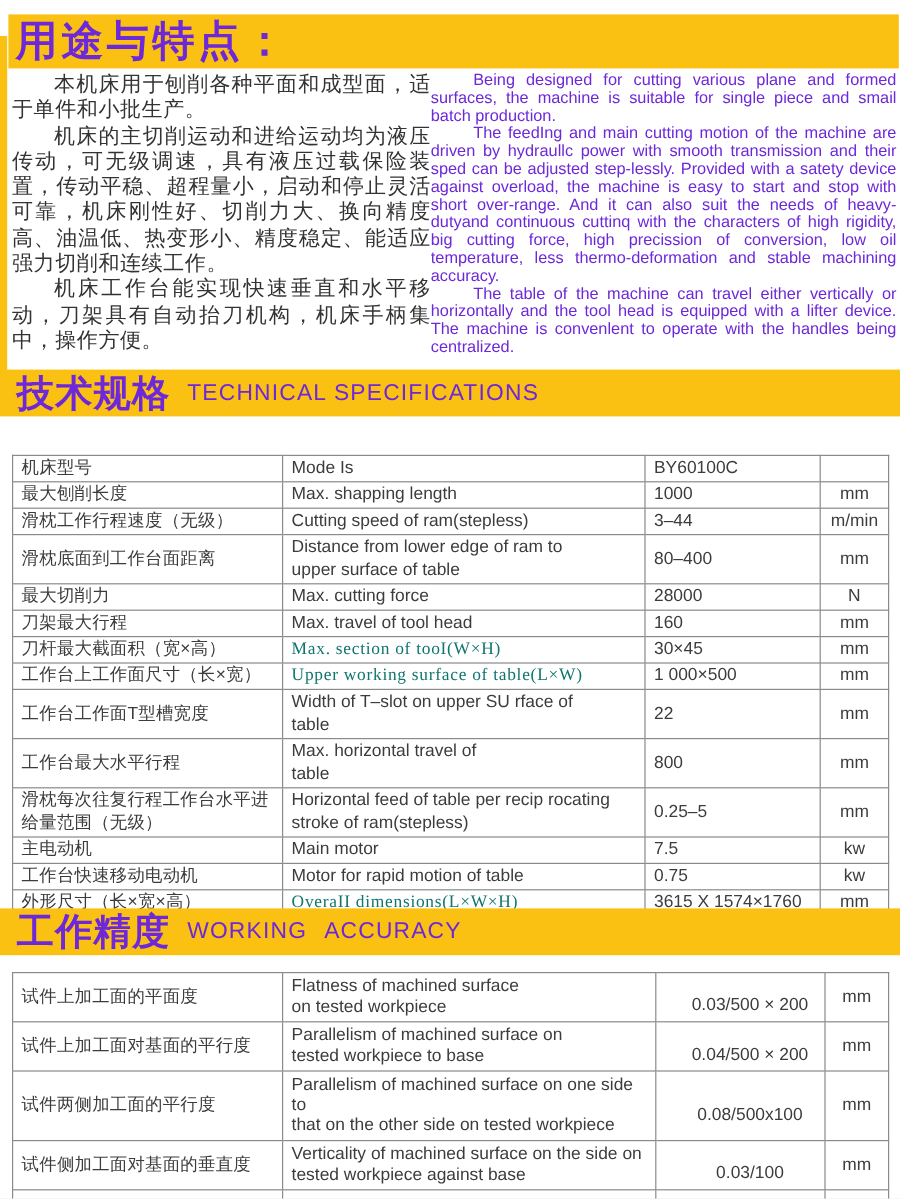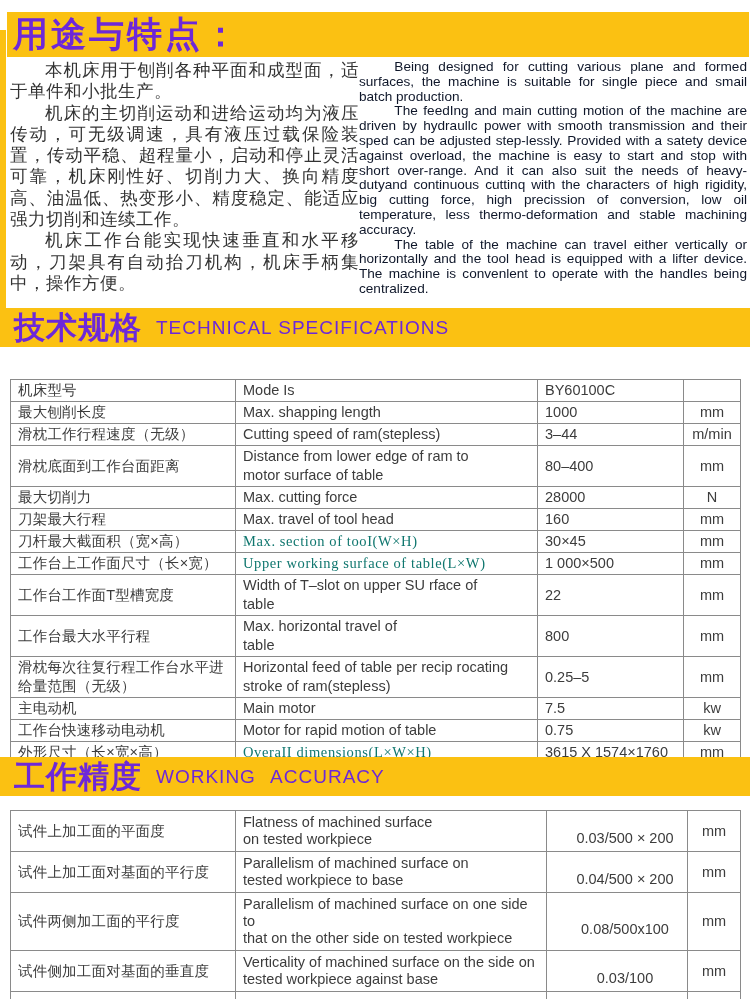--- a/index.html
+++ b/index.html
@@ -14,21 +14,21 @@
   .bar3{top:757px;left:0;width:740px;height:39px;padding-left:14px;}
   .bar .cn{font-weight:bold;font-size:31px;letter-spacing:1px;white-space:nowrap;}
   .bar1 .cn{font-size:35px;letter-spacing:3px;}
   .bar .en{font-size:19px;margin-left:14px;letter-spacing:1px;white-space:nowrap;}
   .bar3 .en{word-spacing:9px;}
 
   
   .intro{position:absolute;top:60px;left:10px;width:737px;display:flex;}
   .intro-cn{width:349px;font-size:17.5px;line-height:21.3px;text-align:justify;color:#333;}
   .intro-cn p{margin:0;text-indent:2em;letter-spacing:0.5px;}
-  .intro-en{flex:1;font-size:13.6px;line-height:14.8px;text-align:justify;color:#0f172a;}
+  .intro-en{flex:1;font-size:13.6px;line-height:14.8px;text-align:justify;color:#6d28d9;}
   .intro-en p{margin:0;text-indent:2.6em;}
 
   
   table{border-collapse:collapse;table-layout:fixed;}
   .spec-table{position:absolute;top:355px;left:10px;width:730px;margin-top:24px;}
   .wa-table{position:absolute;top:810px;left:10px;width:730px;}
   td{border:1px solid #8a8a8a;font-size:14.5px;color:#3c3c3c;
      padding:1px 7px;vertical-align:middle;white-space:pre-line;overflow:hidden;}
   .spec-table td{height:19px;line-height:19px;}
   .wa-table td{line-height:17px;padding-top:3px;padding-bottom:3px;height:33px;}
@@ -96,21 +96,21 @@
         <tr>
           <td class="cn">滑枕工作行程速度（无级）</td>
           <td class="en">Cutting speed of ram(stepless)</td>
           <td class="val">3–44</td>
           <td class="unit">m/min</td>
         </tr>
 
         <tr>
           <td class="cn">滑枕底面到工作台面距离</td>
           <td class="en">Distance from lower edge of ram to
-motor surface of table</td>
+upper surface of table</td>
           <td class="val">80–400</td>
           <td class="unit">mm</td>
         </tr>
 
         <tr>
           <td class="cn">最大切削力</td>
           <td class="en">Max. cutting force</td>
           <td class="val">28000</td>
           <td class="unit">N</td>
         </tr>

